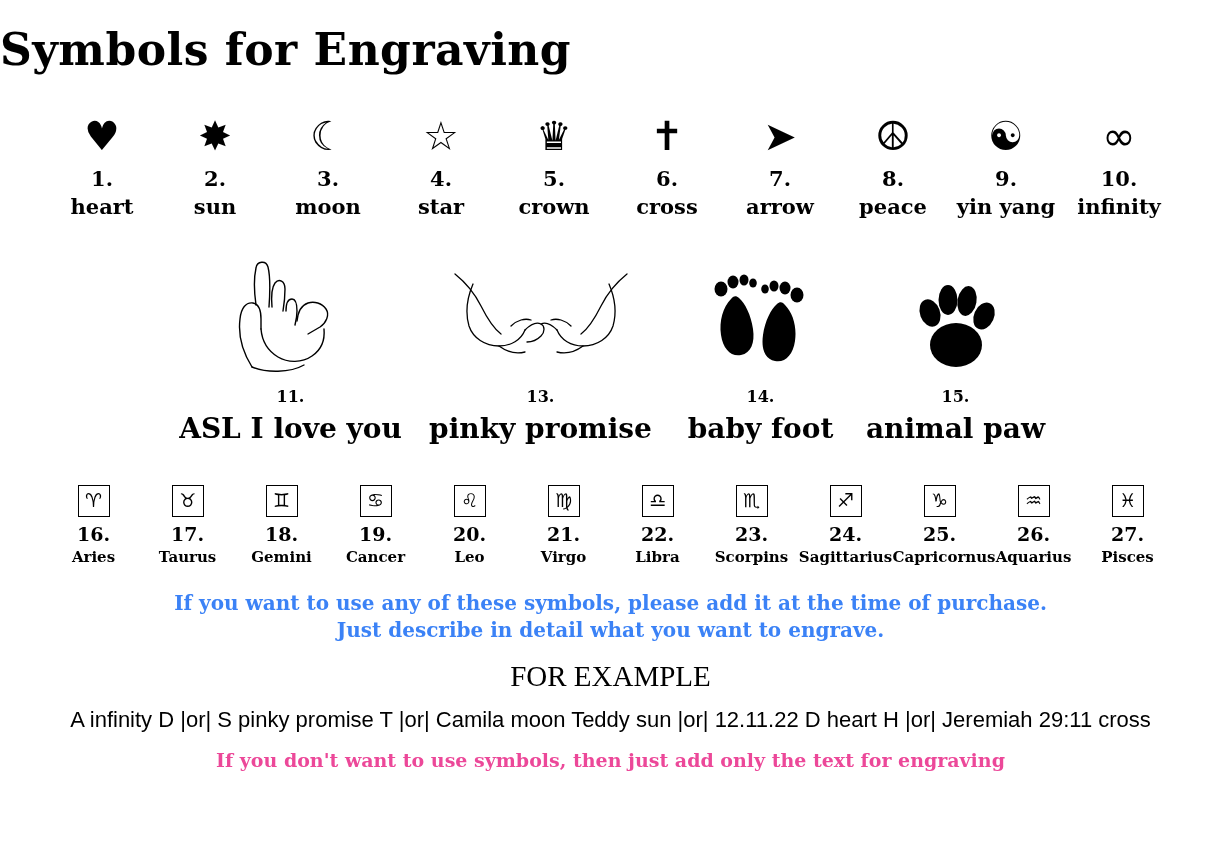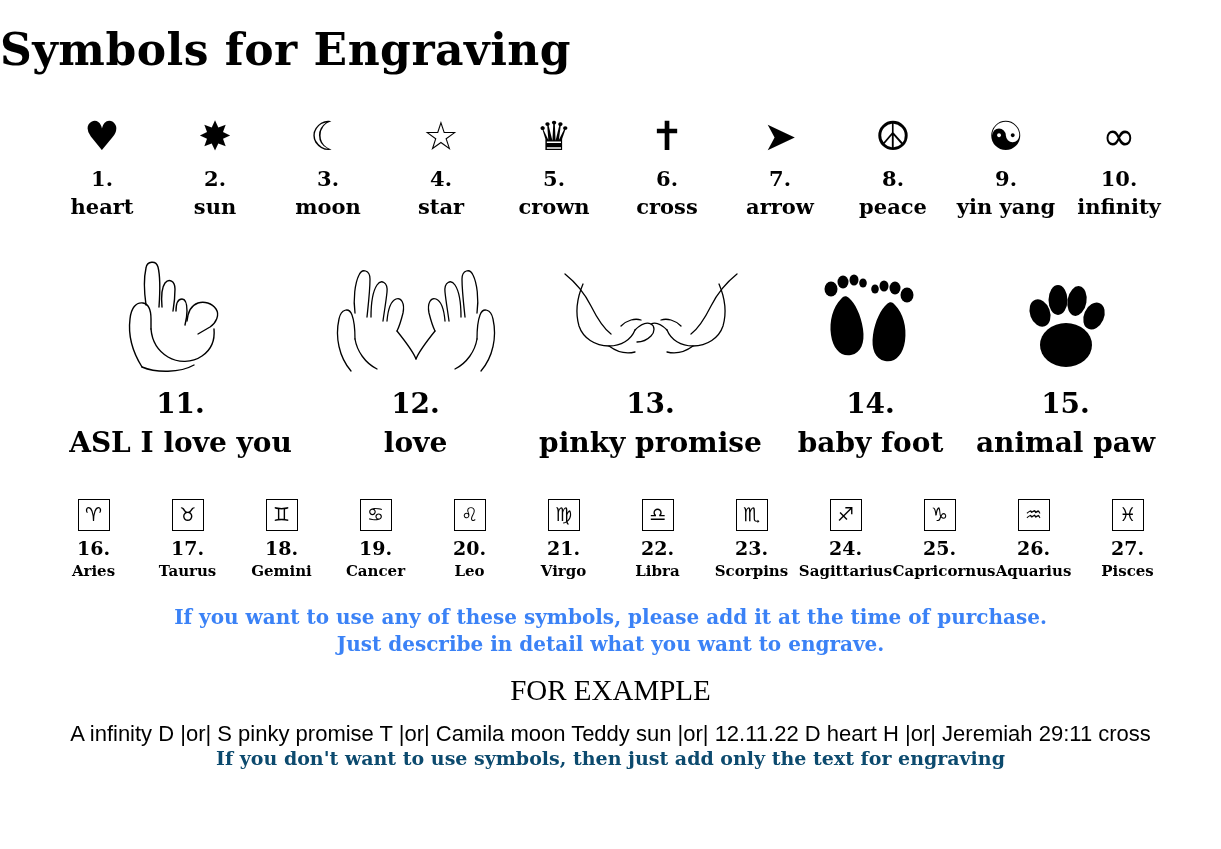--- a/index.html
+++ b/index.html
@@ -77,21 +77,21 @@
   }
   .art {
     height: 120px;
     display: flex;
     align-items: flex-end;
     justify-content: center;
   }
   .num2 {
     font-family: "DejaVu Serif", serif;
     font-weight: bold;
-    font-size: 28px;
+    font-size: 16px;
     margin-top: 14px;
   }
   .label2 {
     font-family: "DejaVu Serif", serif;
     font-weight: bold;
     font-size: 28px;
     margin-top: 6px;
     white-space: nowrap;
   }
 
@@ -148,25 +148,25 @@
     font-size: 29px;
     margin-top: 16px;
   }
   .note-sample {
     font-family: Liberation Sans, sans-serif;
     font-size: 22px;
     margin-top: 14px;
     white-space: nowrap;
   }
   .note-red-last {
-    color: #0c4a6e;
+    color: #ec4899;
     font-family: "DejaVu Serif", serif;
     font-weight: bold;
     font-size: 19px;
-    margin-top: 0;
+    margin-top: 16px;
   }
   svg { display: block; }
 </style>
 </head>
 <body>
 
 <div class="page">
 
   <div class="title">Symbols for Engraving</div>
 
@@ -247,42 +247,20 @@
             <path d="M71 66 C72 56 76 50 82 48 C88 46 96 48 100 54 C104 60 100 68 94 72 L82 79"></path>
             <path d="M35 74 C36 86 42 96 52 102 C62 108 76 108 86 101 C95 95 99 85 98 74"></path>
             <path d="M26 112 C40 118 64 118 78 110"></path>
           </g>
         </svg>
       </div>
       <div class="num2">11.</div>
       <div class="label2">ASL I love you</div>
     </div>
 
-    <div class="cell2" style="width:220px">
-      <div class="art">
-        <svg width="170" height="110" viewBox="0 0 170 110">
-          <g fill="none" stroke="#000" stroke-width="1.3" stroke-linecap="round" stroke-linejoin="round">
-            <path d="M20 108 C8 94 4 74 8 56 C10 46 18 44 21 52 C24 60 24 70 24 76"></path>
-            <path d="M24 50 C22 36 24 20 28 12 C31 5 39 7 39 16 C39 28 37 44 36 54"></path>
-            <path d="M40 54 C40 40 42 28 46 22 C50 16 57 19 56 29 C55 39 53 50 52 58"></path>
-            <path d="M56 58 C57 46 60 38 65 36 C70 34 74 40 72 50 C70 58 68 64 66 68"></path>
-            <path d="M24 76 C26 88 34 100 46 106"></path>
-            <path d="M66 68 C74 78 82 88 85 96"></path>
-            <path d="M150 108 C162 94 166 74 162 56 C160 46 152 44 149 52 C146 60 146 70 146 76"></path>
-            <path d="M146 50 C148 36 146 20 142 12 C139 5 131 7 131 16 C131 28 133 44 134 54"></path>
-            <path d="M130 54 C130 40 128 28 124 22 C120 16 113 19 114 29 C115 39 117 50 118 58"></path>
-            <path d="M114 58 C113 46 110 38 105 36 C100 34 96 40 98 50 C100 58 102 64 104 68"></path>
-            <path d="M146 76 C144 88 136 100 124 106"></path>
-            <path d="M104 68 C96 78 88 88 85 96"></path>
-          </g>
-        </svg>
-      </div>
-      <div class="num2">12.</div>
-      <div class="label2">love</div>
-    </div>
 
     <div class="cell2" style="width:250px">
       <div class="art">
         <svg width="180" height="105" viewBox="0 0 180 105">
           <g fill="none" stroke="#000" stroke-width="1.3" stroke-linecap="round" stroke-linejoin="round">
             <path d="M4 6 C14 14 24 26 30 38 C36 50 42 60 50 66"></path>
             <path d="M22 16 C16 30 14 44 18 58 C22 70 34 78 48 78 C60 78 70 72 74 62"></path>
             <path d="M48 78 C56 84 66 86 74 84"></path>
             <path d="M74 62 C80 56 86 54 90 56 C94 58 94 64 90 68 C86 72 80 74 76 74"></path>
             <path d="M176 6 C166 14 156 26 150 38 C144 50 138 60 130 66"></path>

